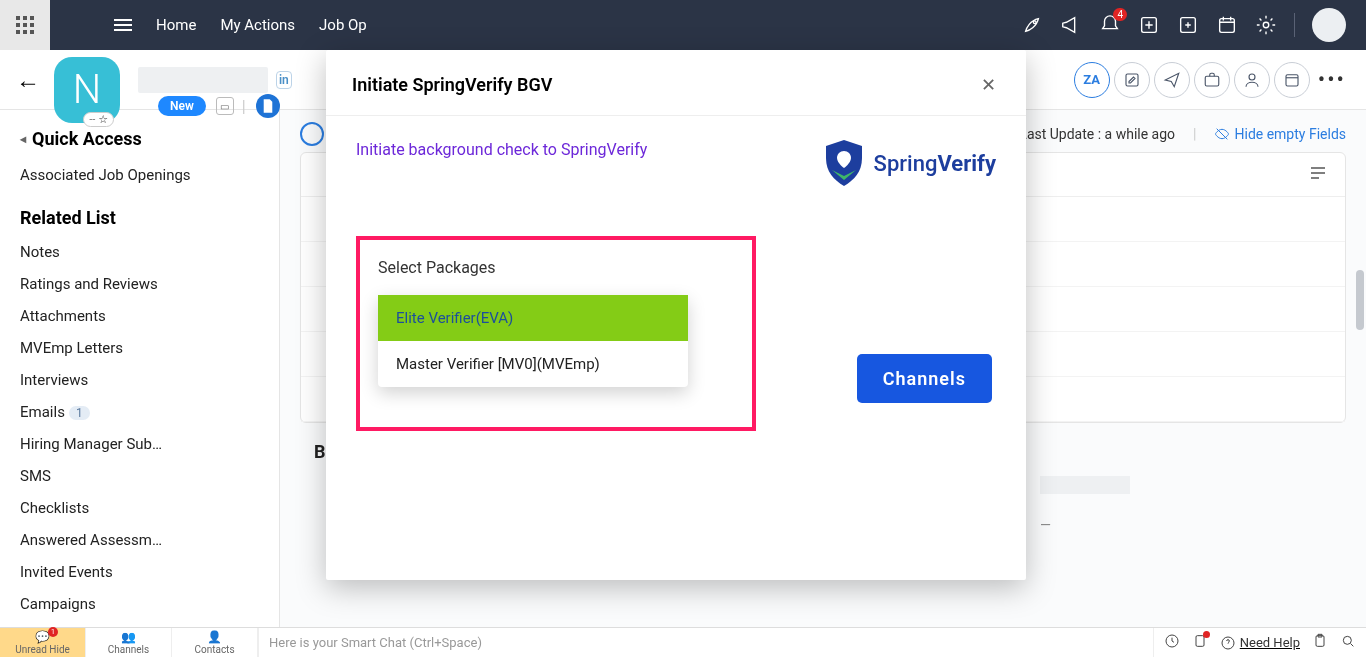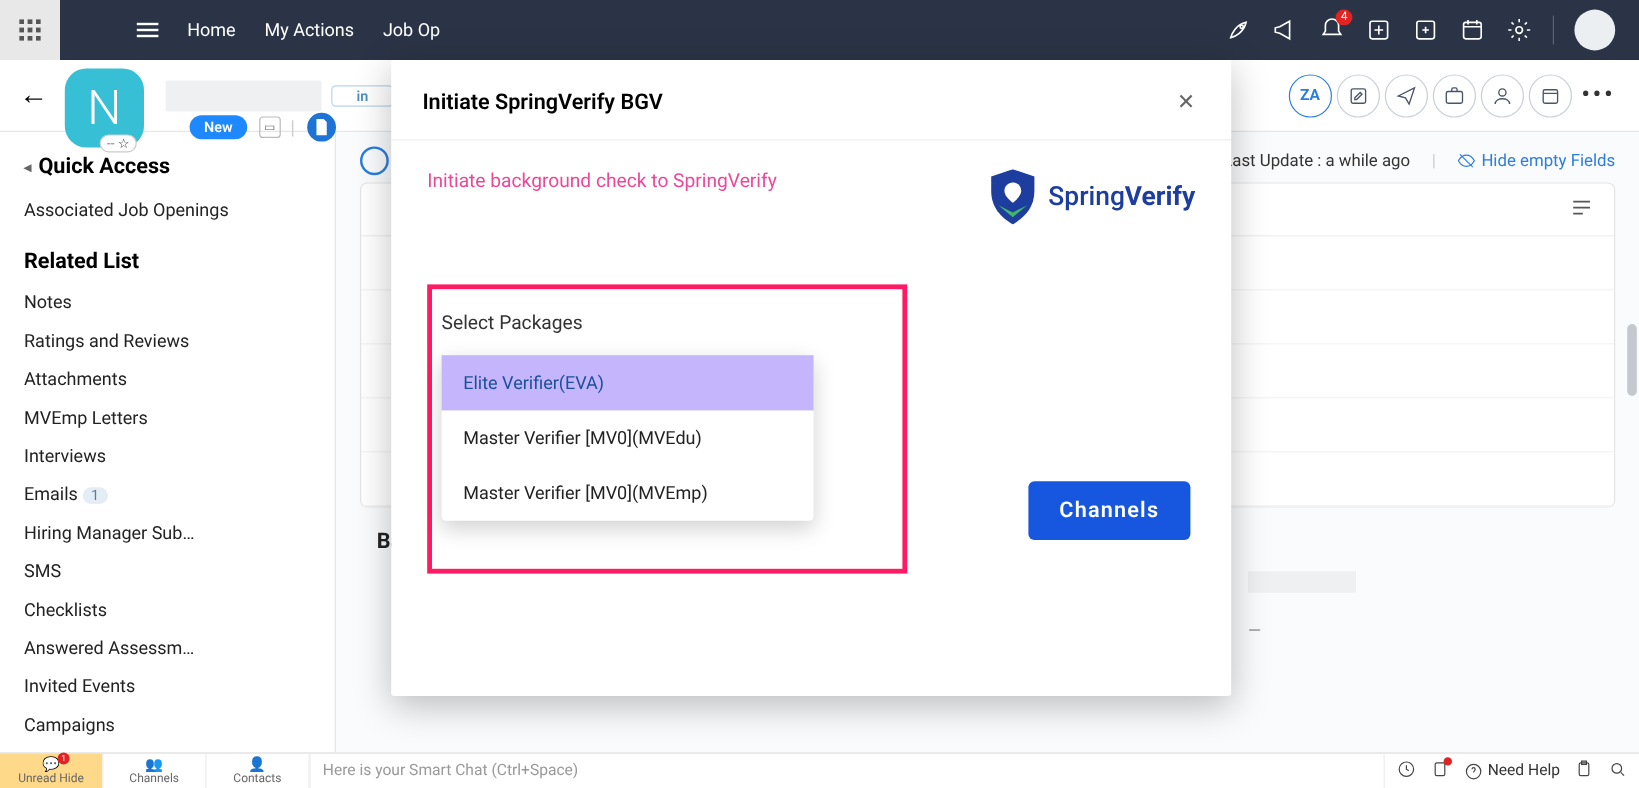--- a/index.html
+++ b/index.html
@@ -17,21 +17,21 @@
   .ticon svg { stroke:#fff; fill:none; stroke-width:1.5; }
   .badge-red { position:absolute; top:-6px; right:-6px; background:#e02424; color:#fff; font-size:10px; border-radius:8px; padding:0 4px; line-height:13px; min-width:13px; text-align:center;}
   .avatar-circle { width:34px; height:34px; border-radius:50%; background:#eceff2; }
   .vdivider { width:1px; height:24px; background:#5a6275; }
   
   .subheader { height:60px; border-bottom:1px solid #e5e5e5; display:flex; align-items:center; padding:0 16px; position:relative;}
   .back-arrow { font-size:24px; margin-right:14px; cursor:pointer;}
   .nbox { width:66px; height:66px; border-radius:18px; background:#37bfd6; color:#fff; display:flex; align-items:center; justify-content:center; font-size:40px; font-weight:300; position:relative; margin-top:20px;}
   .nbox .starchip { position:absolute; bottom:-4px; right:6px; background:#fff; border:1px solid #ccc; border-radius:10px; font-size:11px; color:#333; padding:0 5px; }
   .name-redact { width:130px; height:26px; background:#eef0f2; margin-left:18px; border-radius:2px; }
-  .linkedin-chip { margin-left:8px; border:1px solid #bcd3e8; color:#4a8fc7; border-radius:4px; font-size:12px; padding:1px 20px; font-weight:600;}
+  .linkedin-chip { margin-left:8px; border:1px solid #bcd3e8; color:#4a8fc7; border-radius:4px; font-size:12px; padding:1px 2px; font-weight:600;}
   .pill-new { margin-left:18px; background:#1e88ff; color:#fff; font-size:12px; font-weight:600; padding:3px 12px; border-radius:12px; }
   .small-ico { margin-left:10px; width:18px; height:18px; border:1px solid #bbb; border-radius:3px; display:inline-flex; align-items:center; justify-content:center; font-size:10px; color:#666;}
   .doc-circ { margin-left:10px; width:24px; height:24px; border-radius:50%; background:#1e73d6; display:flex;align-items:center;justify-content:center;}
   .doc-circ svg{width:12px;height:14px;fill:#fff;}
   .action-circles { margin-left:auto; display:flex; gap:4px; align-items:center;}
   .circ { width:36px; height:36px; border:1px solid #c9ced6; border-radius:50%; display:flex; align-items:center; justify-content:center; color:#4a5568;}
   .circ svg { width:18px; height:18px; stroke:#4a5568; fill:none; stroke-width:1.5;}
   .circ.first { border-color:#2b7de0; color:#2b7de0; font-weight:700; font-size:13px;}
   .dots { font-size:22px; letter-spacing:2px; color:#333; padding:0 4px;}
   
@@ -71,28 +71,28 @@
   .br .dot::after{content:"";position:absolute;top:-2px;right:-2px;width:7px;height:7px;background:#e02424;border-radius:50%;}
   
   .modal-backdrop { position:absolute; top:50px; left:0; right:0; bottom:0; pointer-events:none; }
   .modal { position:absolute; top:0; left:326px; width:700px; background:#fff; box-shadow:0 8px 30px rgba(0,0,0,.25); border-radius:2px; z-index:50; overflow-y:auto; height:530px; pointer-events:auto;}
   .modal::-webkit-scrollbar{width:10px;} .modal::-webkit-scrollbar-thumb{background:#ccc;border-radius:5px;}
   .modal-header { padding:20px 26px 16px; border-bottom:1px solid #eee; display:flex; align-items:center; justify-content:space-between;}
   .modal-header h2 { font-size:18px; font-weight:600;}
   .close-x { font-size:18px; color:#666; cursor:pointer; padding:4px;}
   .modal-body { padding:24px 30px 40px; position:relative;}
   .intro-row { display:flex; justify-content:space-between; align-items:flex-start;}
-  .intro-text { font-size:16px; color:#ec4899; max-width:380px;}
+  .intro-text { font-size:16px; color:#6d28d9; max-width:380px;}
   .logo-wrap { display:flex; align-items:center; gap:10px; font-size:22px; color:#1d3e9e; font-weight:500;}
   .logo-shield{position:relative;width:40px;height:46px;}
-  .hilite { border:4px solid #ff1a63; padding:18px 8px 40px; margin-top:50px; width:400px;}
+  .hilite { border:4px solid #ff1a63; padding:18px 18px 40px; margin-top:50px; width:400px;}
   .hilite-label { font-size:16px; color:#333; margin-bottom:18px;}
   .dropdown-list { background:#fff; border-radius:4px; box-shadow:0 6px 18px rgba(0,0,0,.18); width:310px;}
   .dd-item { padding:14px 18px; font-size:15px; color:#222; cursor:pointer;}
-  .dd-item.sel { background:#c4b5fd; color:#1c4f9b;}
+  .dd-item.sel { background:#84cc16; color:#1c4f9b;}
   .initiate-btn { position:absolute; right:34px; bottom:68px; background:#1757e0; color:#fff; font-size:18px; font-weight:600; letter-spacing:1px; padding:14px 26px; border:none; border-radius:5px; cursor:pointer;}
   
   .rscroll{position:absolute;right:2px;top:160px;width:8px;height:60px;background:#c5c9cf;border-radius:4px;z-index:2;}
   .mmenu svg{width:18px;height:14px;stroke:#555;stroke-width:1.5;fill:none;}
 </style>
 </head>
 <body>
 
 <div class="topbar">
   <div class="apps-grid">
@@ -303,21 +303,20 @@
                 <path fill="#3fb768" d="M8 30l12 10 12-10-12 6-12-6z"></path>
               </svg>
           </div>
           <span><span>Spring</span><b>Verify</b></span>
         </div>
       </div>
       <div class="hilite">
         <div class="hilite-label">Select Packages</div>
         <div class="dropdown-list">
           <div class="dd-item sel">Elite Verifier(EVA)</div>
-          <div class="dd-item">Master Verifier [MV0](MVEdu)</div>
           <div class="dd-item">Master Verifier [MV0](MVEmp)</div>
         </div>
       </div>
       <button class="initiate-btn">Channels</button>
     </div>
   </div>
 </div>
 
 <div class="bottombar">
   <div class="tab unread">
@@ -334,21 +333,21 @@
   </div>
   <div class="smartchat">Here is your Smart Chat (Ctrl+Space)</div>
   <div class="br">
     <span><svg viewBox="0 0 24 24">
           <circle cx="12" cy="12" r="9"></circle>
           <path d="M12 7v5l3 2"></path>
         </svg></span>
     <span class="dot"><svg viewBox="0 0 24 24">
           <rect x="6" y="4" width="12" height="16" rx="2"></rect>
         </svg></span>
-    <span style="display:flex;align-items:center;gap:4px;">
+    <span style="display:flex;align-items:center;gap:4px;text-decoration:underline;">
         <svg viewBox="0 0 24 24">
           <circle cx="12" cy="12" r="9"></circle>
           <path d="M10 9a2 2 0 114 0c0 2-2 2-2 4"></path>
         </svg>
         <span style="color:#333;">Need Help</span>
       </span>
     <span><svg viewBox="0 0 24 24">
           <rect x="6" y="4" width="12" height="16" rx="2"></rect>
           <path d="M9 2h6v4H9z"></path>
         </svg></span>

